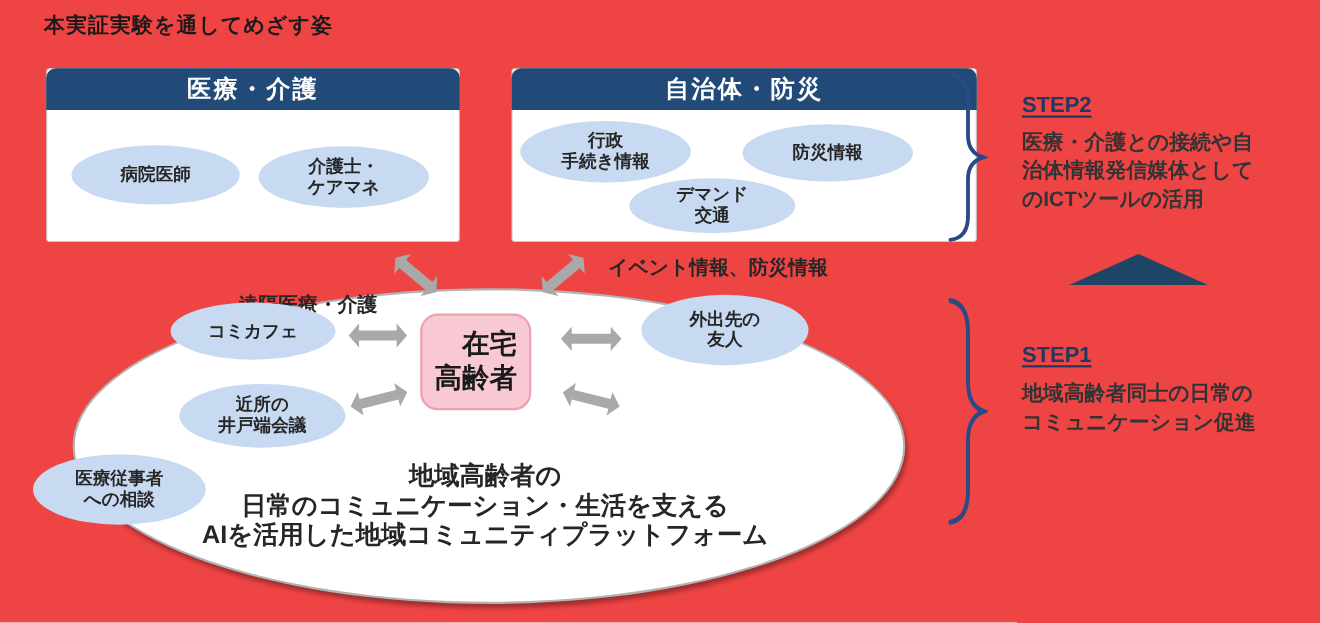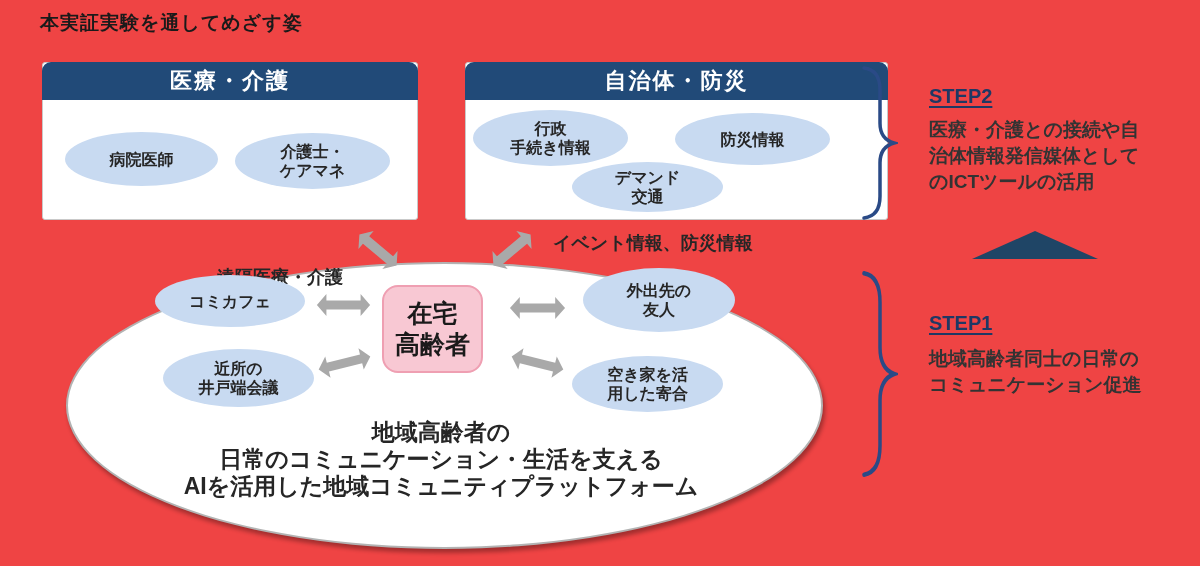--- a/index.html
+++ b/index.html
@@ -51,21 +51,21 @@
     box-shadow:2px 4px 4px rgba(0,0,0,0.32);
   }
   .platform-caption{
     left:141px;top:419px;width:600px;text-align:center;font-size:23px;font-weight:bold;
     line-height:27px;color:#262626;z-index:2;
   }
 
   
   .center-node{
     left:382px;top:285px;width:101px;height:88px;background:#f8c8d3;border:2px solid #ef9fb2;
-    border-radius:16px;display:flex;align-items:center;justify-content:center;text-align:center;
+    border-radius:16px;display:flex;align-items:center;justify-content:center;text-align:right;
     font-size:25px;font-weight:bold;line-height:31px;color:#1a1a1a;box-sizing:border-box;z-index:4;
   }
 
   
   .arrow{z-index:3;}
   .arrow svg{display:block;width:100%;height:100%;}
   .a-cafe{left:315px;top:292px;width:57px;height:26px;}
   .a-friend{left:508px;top:295px;width:59px;height:26px;}
   .a-neighbor{left:316px;top:350px;width:57px;height:26px;transform:rotate(-14deg);}
   .a-akiya{left:509px;top:350px;width:57px;height:26px;transform:rotate(14deg);}
@@ -116,24 +116,24 @@
   <div class="abs link-label l-municipal">イベント情報、防災情報</div>
 
   <div class="abs platform"></div>
   <div class="abs platform-caption pre">地域高齢者の
 日常のコミュニケーション・生活を支える
 AIを活用した地域コミュニティプラットフォーム</div>
 
   <div class="abs node n-cafe pre">コミカフェ</div>
   <div class="abs node n-neighbor pre">近所の
 井戸端会議</div>
+  <div class="abs node n-consult pre">医療従事者
+への相談</div>
   <div class="abs node n-friend pre">外出先の
 友人</div>
-  <div class="abs node n-akiya pre">空き家を活
-用した寄合</div>
 
   <div class="abs center-node pre">在宅
 高齢者</div>
 
   <div class="abs arrow a-medical">
     <svg viewBox="0 0 60 26" preserveAspectRatio="none">
         <path d="M12,2 L12,8.5 L48,8.5 L48,2 L58,13 L48,24 L48,17.5 L12,17.5 L12,24 L2,13 Z" fill="#a9a9a9"></path>
       </svg>
   </div>
   <div class="abs arrow a-municipal">

